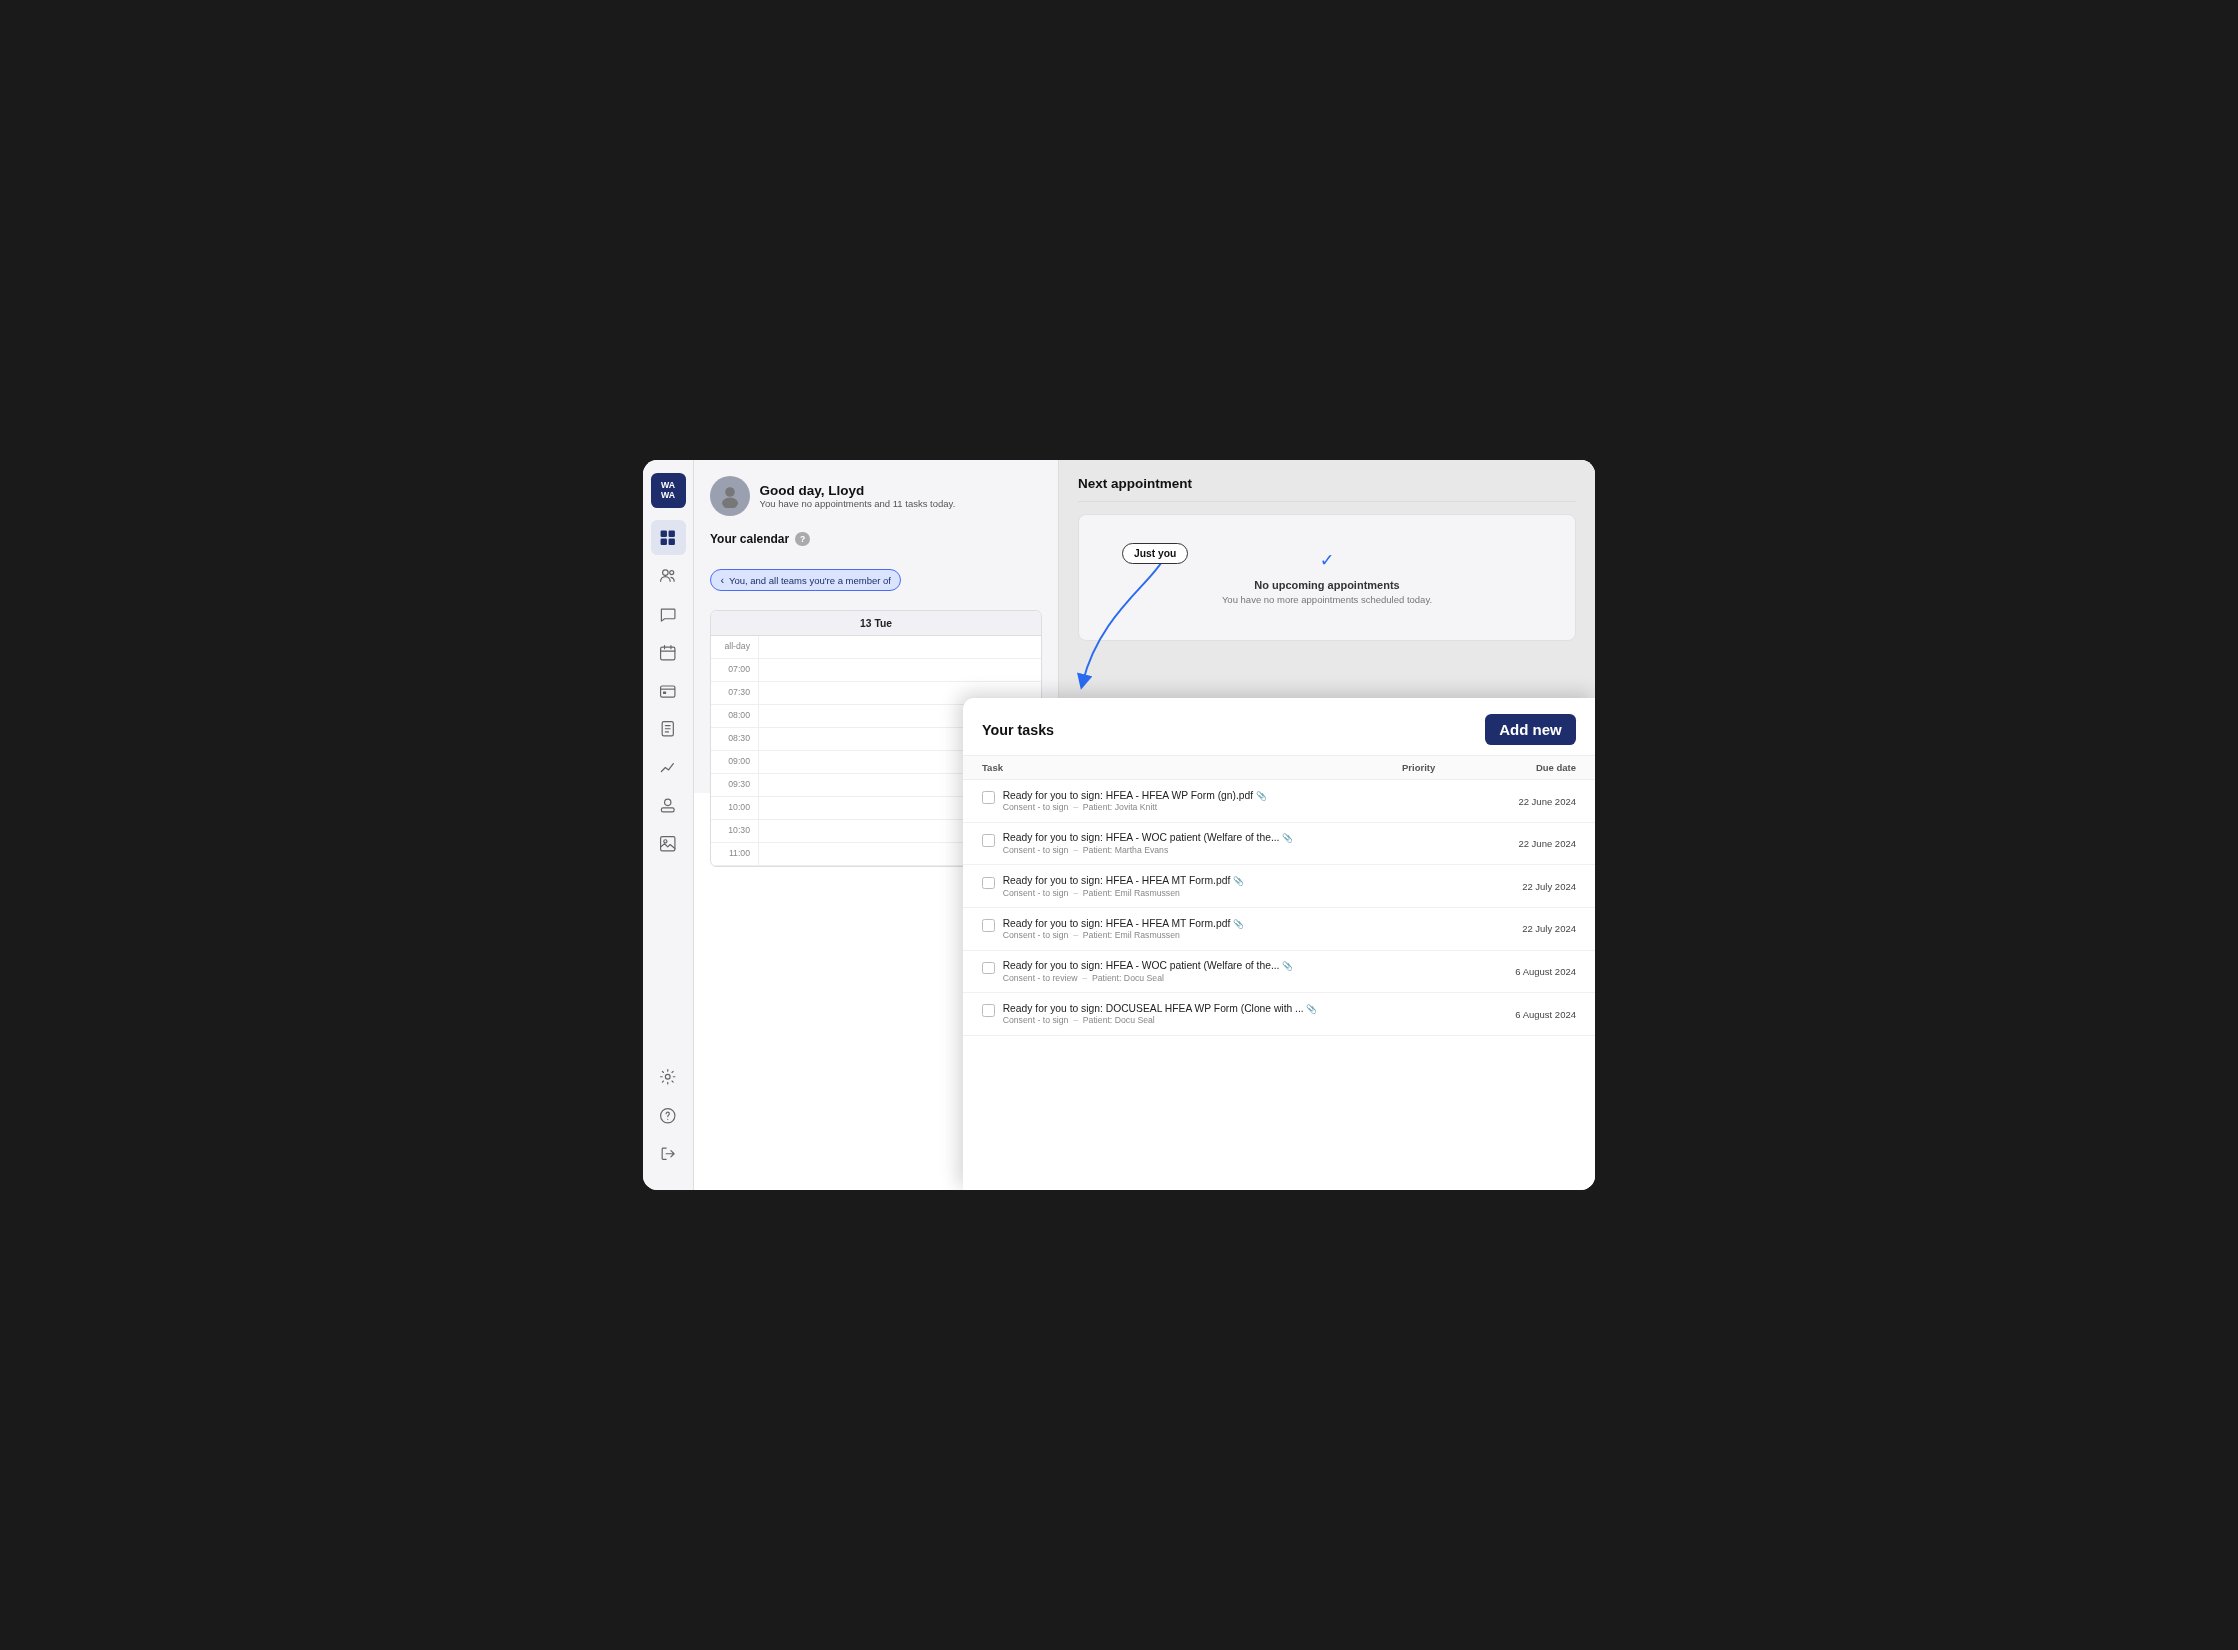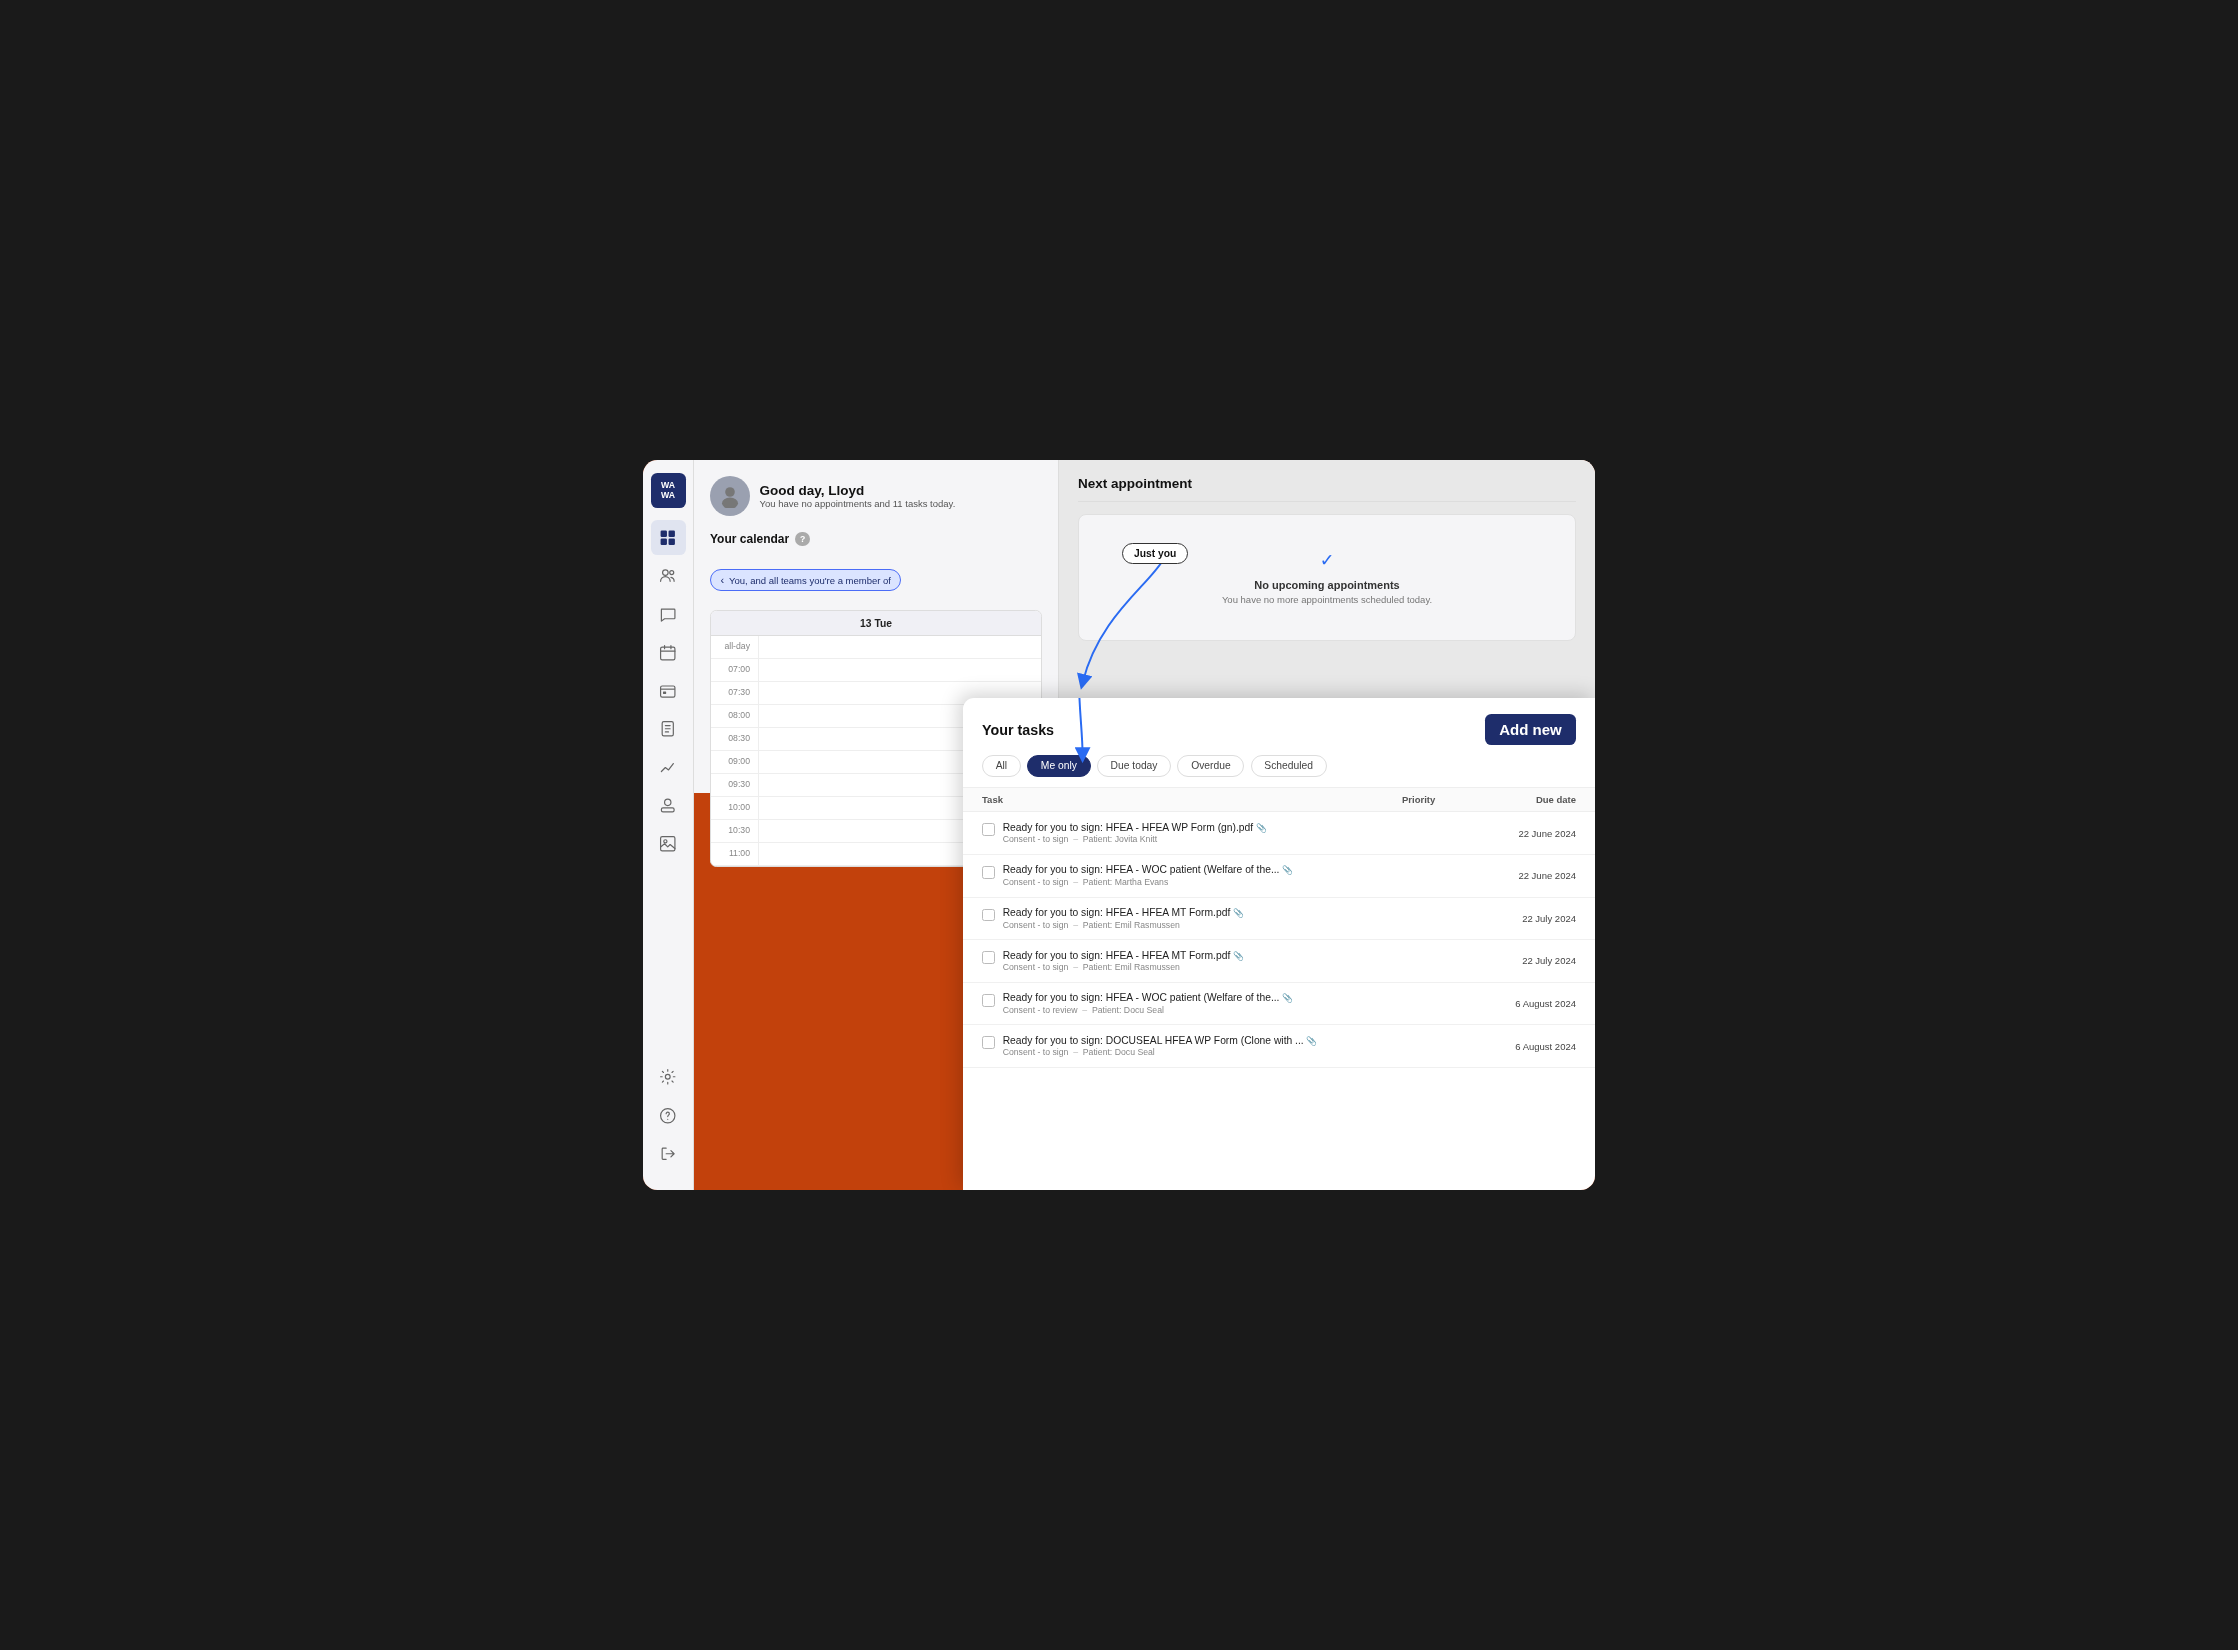--- a/index.html
+++ b/index.html
@@ -7,21 +7,21 @@
       background: #1a1a1a;
       display: flex;
       align-items: center;
       justify-content: center;
       min-height: 100vh;
       font-family: -apple-system, BlinkMacSystemFont, 'Segoe UI', sans-serif;
     }
     .outer-frame {
       width: 952px;
       height: 730px;
-      background: #c2410c;
+      background: #ffffff;
       border-radius: 14.3px;
       display: flex;
       overflow: hidden;
       position: relative;
     }
     
     .sidebar {
       width: 51px;
       background: #f5f5f7;
       display: flex;
@@ -565,38 +565,20 @@
         </svg>
       </div>
     </div>
 
     <div class="tasks-overlay">
       <div class="tasks-header">
         <div class="tasks-title">Your tasks</div>
         <button class="add-new-btn">Add new</button>
       </div>
 
-      <div style="position:relative;">
-        <div class="tasks-filters">
-          <button class="filter-btn">All</button>
-          <button class="filter-btn active">Me only</button>
-          <button class="filter-btn">Due today</button>
-          <button class="filter-btn">Overdue</button>
-          <button class="filter-btn">Scheduled</button>
-        </div>
-
-        <svg style="position:absolute;top:-95px;left:48px;width:159px;height:111px;pointer-events:none;overflow:visible;" viewBox="0 0 200 140" width="159" height="111">
-          <defs>
-            <marker id="arrowhead2" markerWidth="8" markerHeight="8" refX="4" refY="4" orient="auto">
-              <path d="M0,0 L8,4 L0,8 Z" fill="#2a6bf2"></path>
-            </marker>
-          </defs>
-          <path d="M 85 10 C 85 60, 90 90, 90 120" stroke="#2a6bf2" stroke-width="2.5" fill="none" marker-end="url(#arrowhead2)"></path>
-        </svg>
-      </div>
 
       <div class="tasks-table-header">
         <span>Task</span>
         <span>Priority</span>
         <span class="col-right">Due date</span>
       </div>
 
       <div class="tasks-list">
 
 

